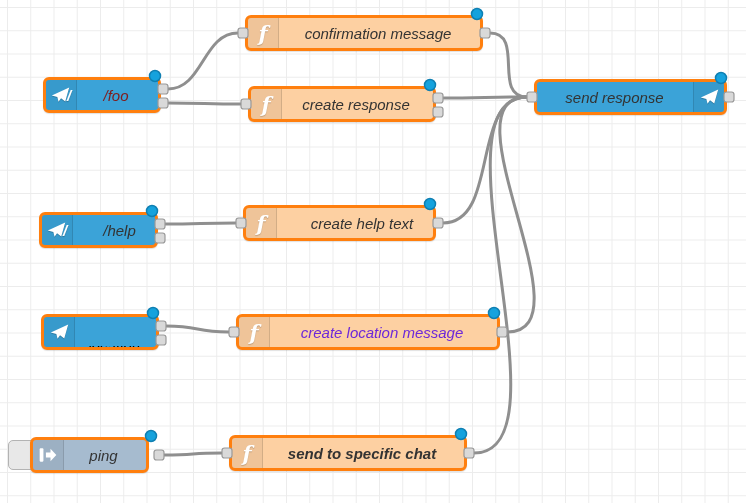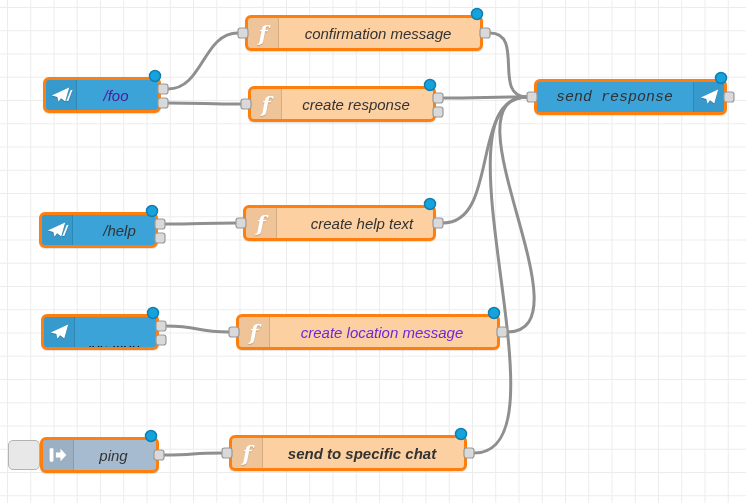--- a/index.html
+++ b/index.html
@@ -31,40 +31,40 @@
   }
   .fn-glyph{
     color:#fff;font-family:"DejaVu Serif",serif;font-style:italic;font-weight:bold;
     font-size:21px;line-height:1;text-shadow:0 1px 1px rgba(0,0,0,0.2);
   }
   .label{
     position:absolute;top:0;bottom:0;display:flex;align-items:center;justify-content:center;
     font-style:italic;font-size:15px;color:#333;white-space:nowrap;overflow:hidden;text-align:right;
   }
   .label.after-left-icon{left:32px;right:4px;}
-  .label.before-right-icon{left:0;right:32px;font-family:Liberation Mono, monospace;}
+  .label.before-right-icon{left:0;right:32px;}
   .inject-button{
     position:absolute;width:32px;height:30px;box-sizing:border-box;
     background:#e8e8e8;border:1.5px solid #b3b3b3;border-radius:5px;
   }
   #overlay{position:absolute;left:0;top:0;pointer-events:none;}
 </style>
 </head>
 <body>
 
 <div id="canvas">
   <div class="inject-button" style="left: 8px; top: 440px; background: rgb(232, 232, 232);"></div>
     <div class="node" style="left: 43px; top: 77px; width: 118px; background: rgb(59, 163, 216); border-color: rgb(255, 127, 14);">
       <div class="icon-region left">
         <svg width="19" height="19" viewBox="0 0 24 24">
           <path d="M23 2 L1 12 L8 14 L9.5 20 L12.7 15.6 L18 19.5 Z" fill="#fff" filter="drop-shadow(0 1px 0.5px rgba(0,0,0,0.25))"></path>
         </svg>
         <span class="icon-slash">/</span>
       </div>
-      <span class="label after-left-icon" style="color: #4c1d95;">/foo</span>
+      <span class="label after-left-icon" style="color: #7f1d1d;">/foo</span>
     </div>
     <div class="node" style="left: 245px; top: 15px; width: 238px; background: rgb(253, 208, 162); border-color: rgb(255, 127, 14);">
       <div class="icon-region left">
         <span class="fn-glyph">f</span>
       </div>
       <span class="label after-left-icon" style="color: rgb(51, 51, 51);">confirmation message</span>
     </div>
     <div class="node" style="left: 248px; top: 86px; width: 188px; background: rgb(253, 208, 162); border-color: rgb(255, 127, 14);">
       <div class="icon-region left">
         <span class="fn-glyph">f</span>
@@ -101,21 +101,21 @@
         </svg>
       </div>
       <span class="label after-left-icon" style="color: #000000; margin-top: 29px;">location</span>
     </div>
     <div class="node" style="left: 236px; top: 314px; width: 264px; background: rgb(253, 208, 162); border-color: rgb(255, 127, 14);">
       <div class="icon-region left">
         <span class="fn-glyph">f</span>
       </div>
       <span class="label after-left-icon" style="color: #6d28d9;">create location message</span>
     </div>
-    <div class="node" style="left: 40px; top: 437px; width: 119px; background: rgb(166, 187, 207); border-color: rgb(255, 127, 14); padding-left: 44px;">
+    <div class="node" style="left: 30px; top: 437px; width: 119px; background: rgb(166, 187, 207); border-color: rgb(255, 127, 14); padding-left: 44px;">
       <div class="icon-region left">
         <svg width="20" height="20" viewBox="0 0 24 24">
           <rect x="2" y="4" width="4.5" height="16" rx="1" fill="#fff"></rect>
           <path d="M9.5 9 h5.5 V4.5 L22 12 L15 19.5 V15 H9.5 Z" fill="#fff"></path>
         </svg>
       </div>
       <span class="label after-left-icon" style="color: rgb(51, 51, 51);">ping</span>
     </div>
     <div class="node" style="left: 229px; top: 435px; width: 238px; background: rgb(253, 208, 162); border-color: rgb(255, 127, 14);">
       <div class="icon-region left">

